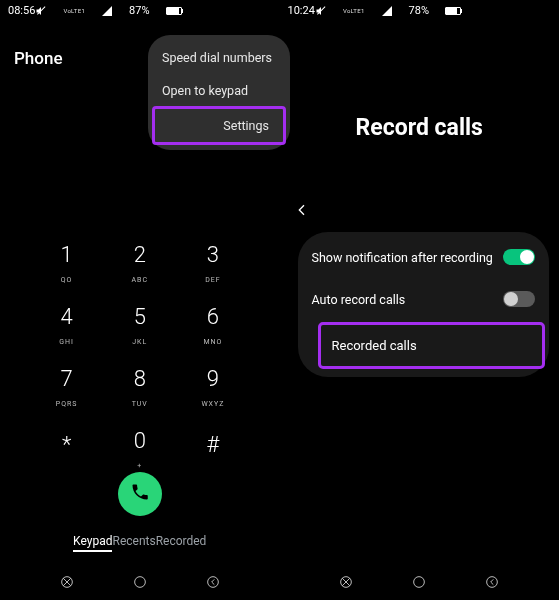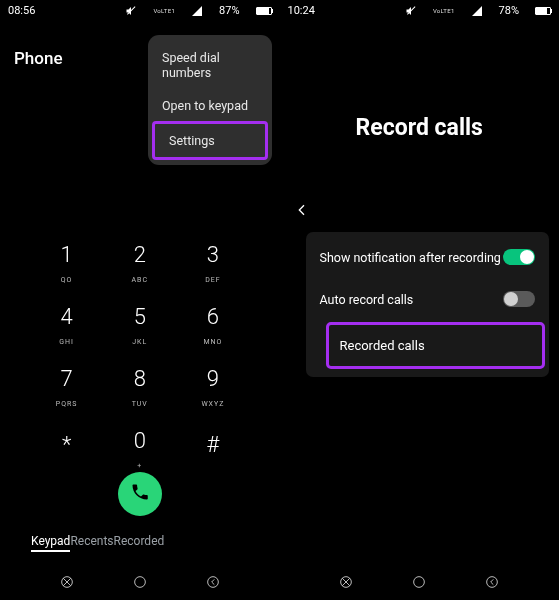--- a/index.html
+++ b/index.html
@@ -14,21 +14,20 @@
   }
   .container { display: flex; width: 559px; height: 600px; }
   .phone {
     width: 279.5px;
     height: 600px;
     position: relative;
   }
   
   .statusbar {
     display: flex;
-    justify-content: space-between;
     align-items: center;
     padding: 3px 8px 2px 8px;
     font-size: 11px;
     height: 20px;
   }
   .status-right {
     display: flex;
     align-items: center;
     gap: 16px;
   }
@@ -55,35 +54,36 @@
   .left .app-title {
     font-size: 17px;
     font-weight: 500;
     padding: 28px 14px 10px 14px;
   }
   
   .menu {
     position: absolute;
     top: 35px;
     left: 148px;
-    width: 124px;
+    width: 142px;
     background: #2f2f2f;
-    border-radius: 11px;
+    border-radius: 22px;
     padding: 6px 0;
     z-index: 5;
   }
   .menu-item {
     font-size: 12.5px;
     padding: 9px 14px;
     color: #e8e8e8;
   }
   .menu-item.highlight {
     border: 3px solid #a42ef0;
     border-radius: 4px;
     margin: -1px 4px;
+    text-align: right;
   }
   
   .dialpad {
     position: absolute;
     top: 244px;
     left: 0;
     width: 100%;
     display: grid;
     grid-template-columns: repeat(3, 1fr);
     row-gap: 22px;
@@ -106,23 +106,23 @@
     width: 44px; height: 44px;
     background: #29d578;
     border-radius: 50%;
     display:flex; align-items:center; justify-content:center;
   }
   .call-btn svg { width: 20px; height:20px; }
   
   .bottom-tabs {
     position: absolute;
     top: 534px;
-    left:13px; width:100%;
+    left:0; width:100%;
     display:flex;
-    justify-content: flex-start;
+    justify-content: center;
     font-size: 12px;
     padding: 0 18px;
   }
   .bottom-tabs .tab { color:#9aa0a6; }
   .bottom-tabs .tab.active { color:#fff; border-bottom: 2px solid #fff; padding-bottom:2px; }
   
   .navbar {
     position: absolute;
     bottom: 6px;
     left: 0;
@@ -143,23 +143,23 @@
   }
   .back-chevron {
     position:absolute;
     top: 202px;
     left: 14px;
   }
   .back-chevron svg { width: 16px; height:16px; }
   .settings-list {
     position:absolute;
     top: 232px;
-    left: 26px; right:10px;
+    left: 18px; right:10px;
     background: #191919;
-    border-radius: 7px;
+    border-radius: 30px;
     padding: 4px 0;
   }
   .setting-row {
     display:flex;
     align-items:center;
     justify-content:space-between;
     padding: 13px 14px;
     font-size: 12.5px;
   }
   

